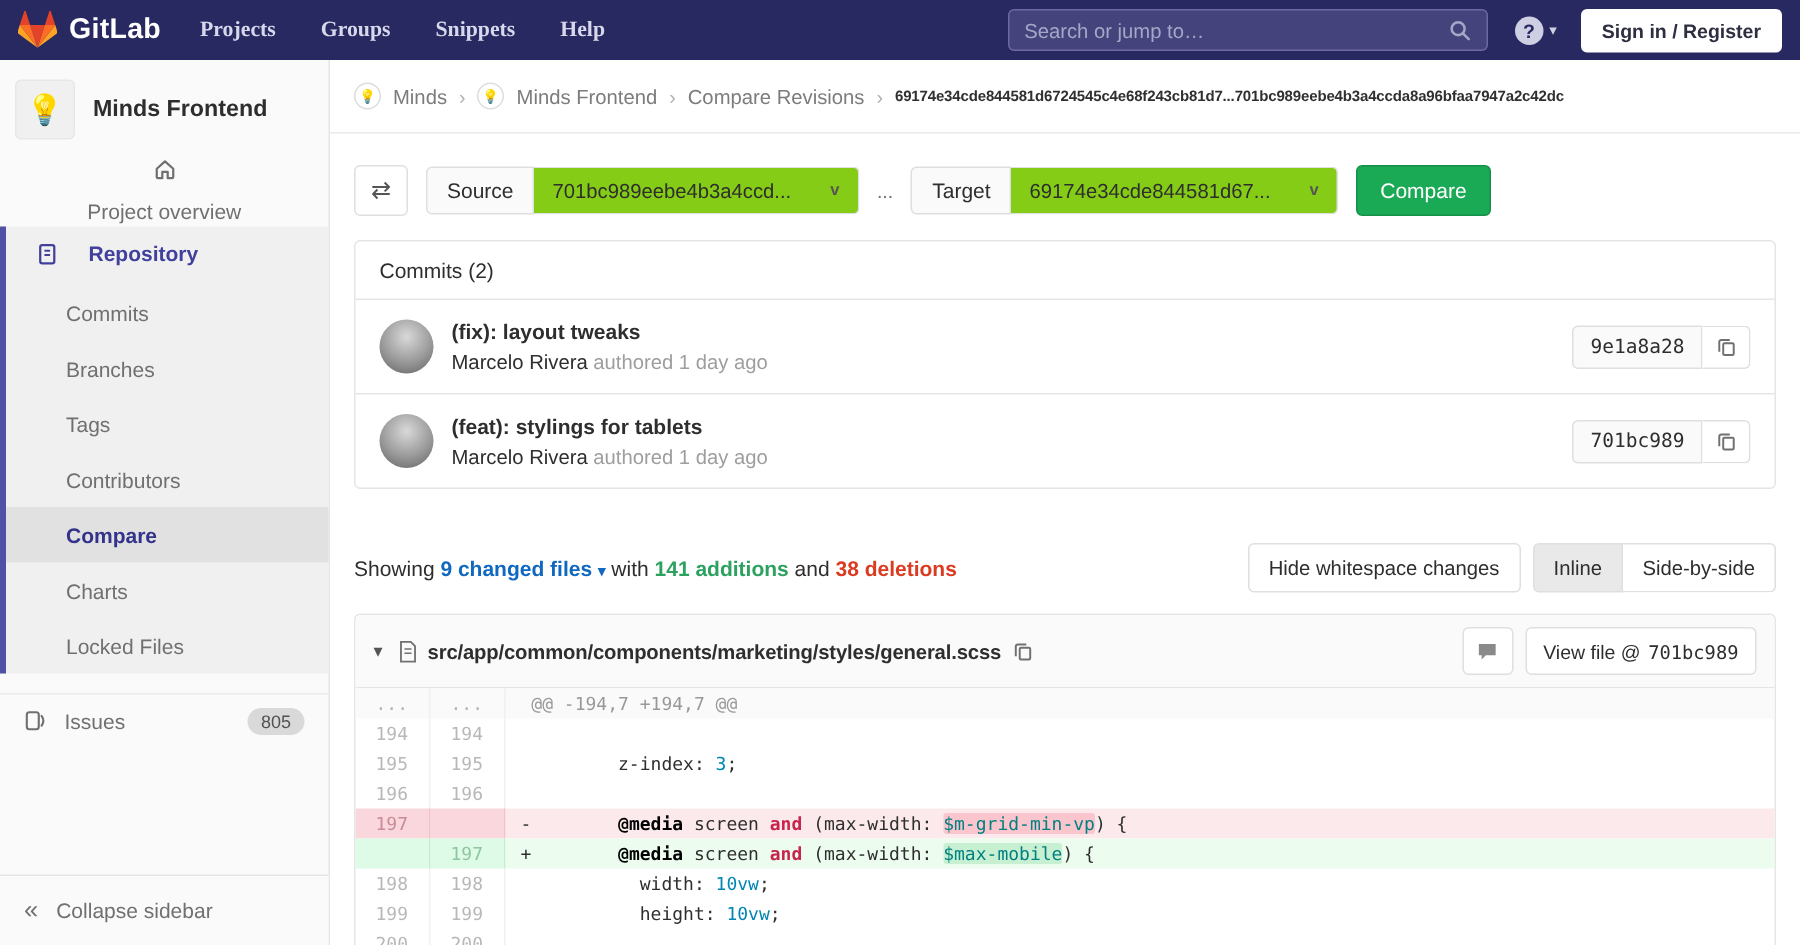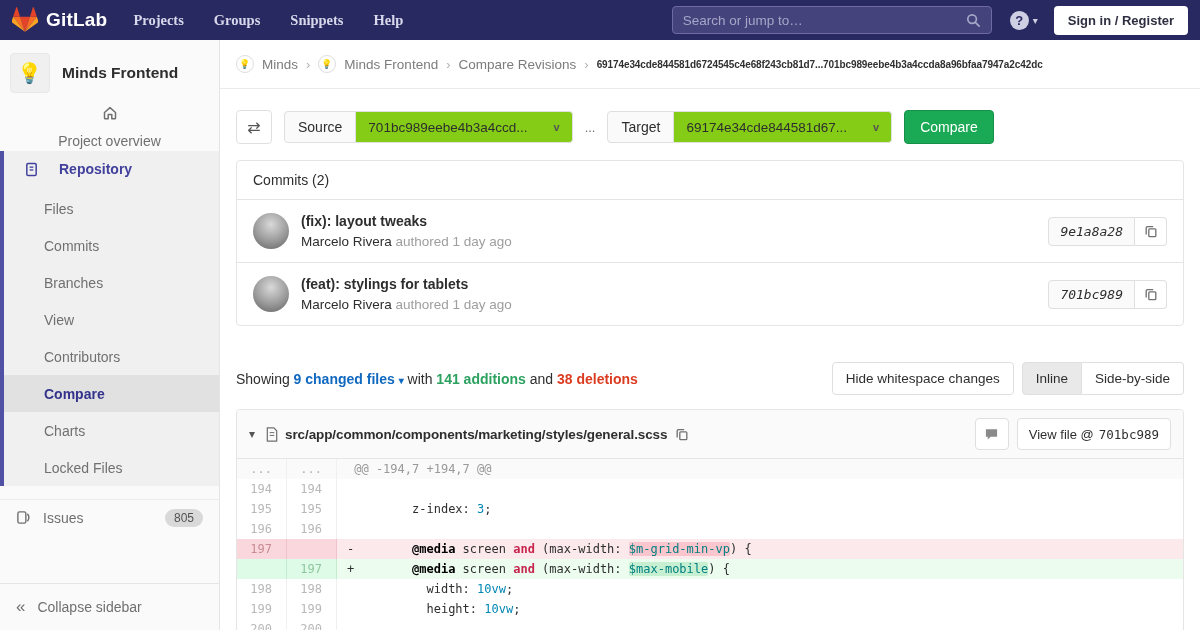--- a/index.html
+++ b/index.html
@@ -83,21 +83,21 @@
   .panel { margin:16px 16px 0; border:1px solid #e5e5e5; border-radius:4px; }
   .panel-head { padding:11px 16px; font-size:14px; color:#2e2e2e; }
   .commit-row { display:flex; align-items:center; padding:13px 16px; border-top:1px solid #e5e5e5; }
   .photo-avatar { width:36px; height:36px; border-radius:50%; flex:none;
     background:radial-gradient(circle at 50% 32%, #d9d9d9 0%, #9a9a9a 55%, #606060 100%); }
   .commit-texts { margin-left:12px; }
   .commit-title { font-size:14px; font-weight:bold; color:#2e2e2e; cursor:pointer; }
   .commit-meta { margin-top:5px; font-size:13.5px; }
   .commit-author { color:#2e2e2e; cursor:pointer; }
   .commit-when { color:#9e9e9e; }
-  .sha-group { margin-left:auto; display:flex; align-items:stretch;font-style:italic; }
+  .sha-group { margin-left:auto; display:flex; align-items:stretch; }
   .sha-box { background:#fafafa; border:1px solid #dfdfdf; border-radius:4px 0 0 4px; padding:6px 11px;
     font-family:"DejaVu Sans Mono", monospace; font-size:13px; color:#2e2e2e; }
   .copy-btn { background:#fff; border:1px solid #dfdfdf; border-left:none; border-radius:0 4px 4px 0;
     width:32px; display:flex; align-items:center; justify-content:center; cursor:pointer; color:#707070; }
 
   
   .files-bar { margin:36px 16px 0; display:flex; align-items:center; justify-content:space-between; }
   .files-summary { font-size:14px; color:#2e2e2e; }
   .files-summary .link-blue { color:#1068bf; font-weight:bold; cursor:pointer; }
   .files-summary .caret { font-size:10px; color:#1068bf; }
@@ -208,24 +208,23 @@
         <span class="si-icon">
           <svg class="icon" width="15" height="15" viewBox="0 0 16 16">
             <rect x="3" y="1.5" width="10" height="13" rx="1.5" fill="none" stroke="#41419d" stroke-width="1.6"></rect>
             <line x1="6" y1="5.5" x2="10" y2="5.5" stroke="#41419d" stroke-width="1.4"></line>
             <line x1="6" y1="8.5" x2="10" y2="8.5" stroke="#41419d" stroke-width="1.4"></line>
           </svg>
         </span>
         <span>Repository</span>
       </div>
       <div class="repo-sub">
-        <span class="sub-item">Files</span>
         <span class="sub-item">Commits</span>
         <span class="sub-item">Branches</span>
-        <span class="sub-item">View</span>
+        <span class="sub-item">Tags</span>
         <span class="sub-item">Contributors</span>
         <span class="sub-item active">Compare</span>
         <span class="sub-item">Charts</span>
         <span class="sub-item">Locked Files</span>
       </div>
     </div>
 
     <div class="issues-row">
       <span class="si-icon">
         <svg class="icon" width="15" height="15" viewBox="0 0 16 16">

